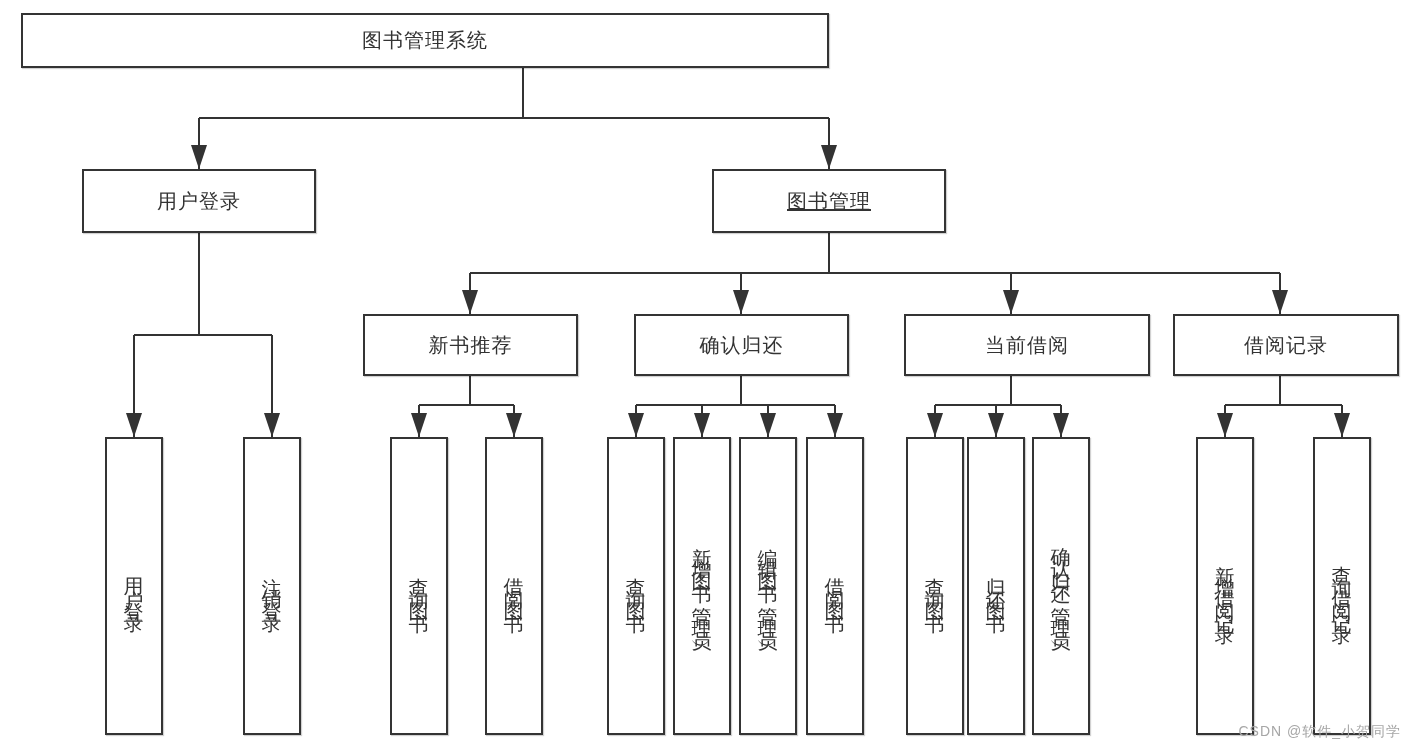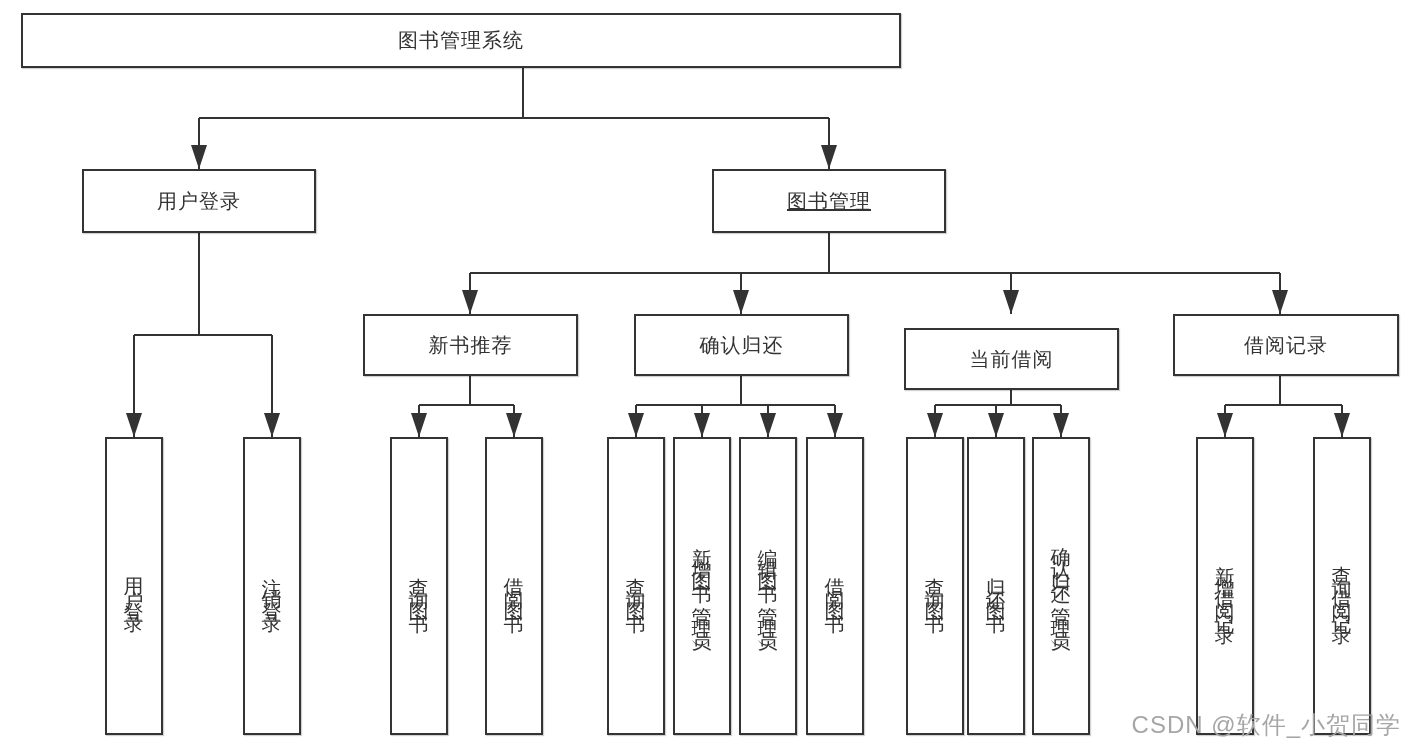--- a/index.html
+++ b/index.html
@@ -41,21 +41,21 @@
     writing-mode:vertical-rl;
     text-orientation:mixed;
     font-size:20px;
     letter-spacing:12px;
     line-height:1;
   }
   #watermark{
     position:absolute;
     right:4px;
     bottom:6px;
-    font-size:24px;
+    font-size:14px;
     color:var(--wm);
     letter-spacing:1px;
     white-space:nowrap;
   }
 </style>
 </head>
 <body>
 
 <div id="canvas">
 
@@ -94,38 +94,38 @@
     <line x1="835" y1="405" x2="835" y2="437" marker-end="url(#arw)"></line>
 
     <line x1="935" y1="405" x2="935" y2="437" marker-end="url(#arw)"></line>
     <line x1="996" y1="405" x2="996" y2="437" marker-end="url(#arw)"></line>
     <line x1="1061" y1="405" x2="1061" y2="437" marker-end="url(#arw)"></line>
 
     <line x1="1225" y1="405" x2="1225" y2="437" marker-end="url(#arw)"></line>
     <line x1="1342" y1="405" x2="1342" y2="437" marker-end="url(#arw)"></line>
   </svg>
 
-  <div class="box hbox" style="left:21px;top:13px;width:880px;height:55px;">
+  <div class="box hbox" style="left:21px;top:13px;width:808px;height:55px;">
     <span>图书管理系统</span>
   </div>
 
   <div class="box hbox" style="left:82px;top:169px;width:234px;height:64px;">
     <span>用户登录</span>
   </div>
   <div class="box hbox" style="left:712px;top:169px;width:234px;height:64px;text-decoration:underline;">
     <span>图书管理</span>
   </div>
 
   <div class="box hbox" style="left:363px;top:314px;width:215px;height:62px;">
     <span>新书推荐</span>
   </div>
   <div class="box hbox" style="left:634px;top:314px;width:215px;height:62px;">
     <span>确认归还</span>
   </div>
-  <div class="box hbox" style="left:904px;top:328px;width:215px;height:62px;">
+  <div class="box hbox" style="left:904px;top:314px;width:246px;height:62px;">
     <span>当前借阅</span>
   </div>
   <div class="box hbox" style="left:1173px;top:314px;width:226px;height:62px;">
     <span>借阅记录</span>
   </div>
 
   <div class="box vbox" style="left:105px;top:437px;width:58px;height:298px;">
     <span>用户登录</span>
   </div>
   <div class="box vbox" style="left:243px;top:437px;width:58px;height:298px;">

